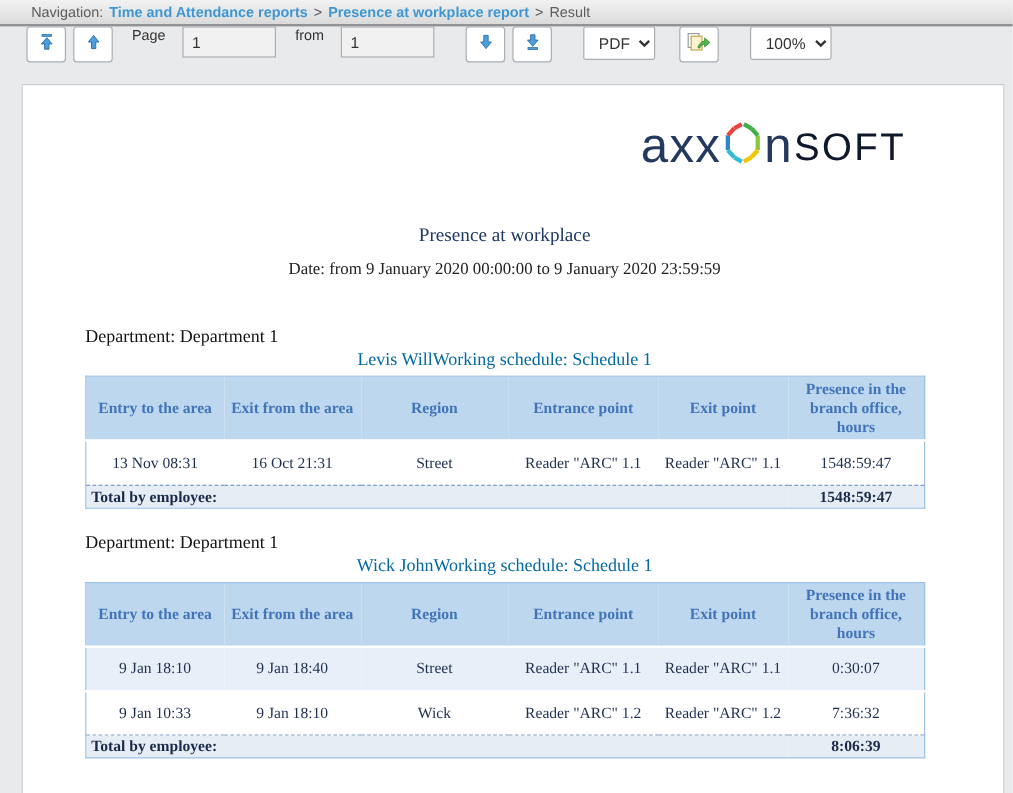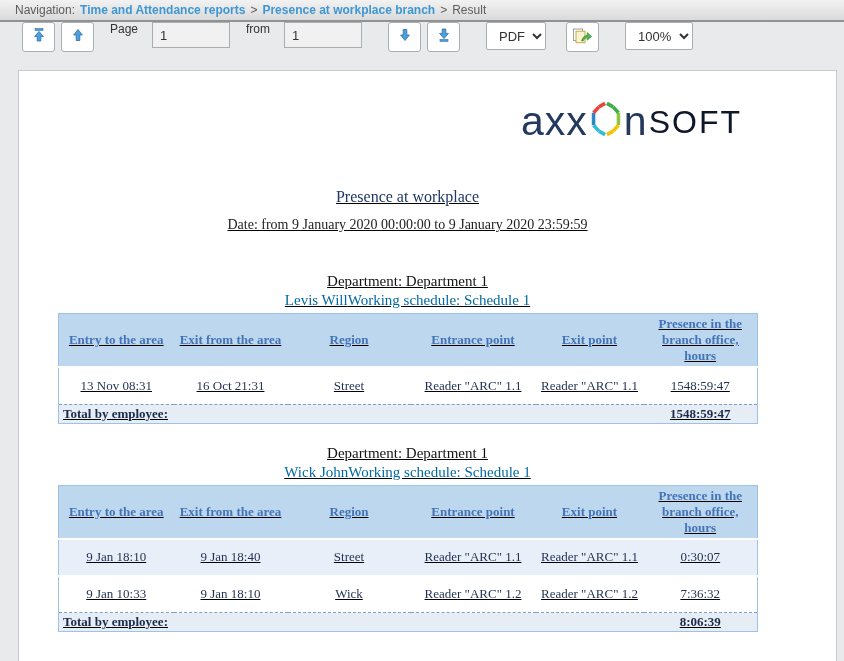--- a/index.html
+++ b/index.html
@@ -3,21 +3,21 @@
 <meta charset="utf-8">
 <style>
   * { margin:0; padding:0; box-sizing:border-box; }
   html,body { width:844px; height:661px; overflow:hidden; }
   body { background:#E9EAEC; font-family:"Liberation Sans","DejaVu Sans",sans-serif; }
 
   
   .crumbbar {
     height:22px; border-bottom:2px solid #909294;
     background:linear-gradient(#F2F2F2,#DADADA);
-    display:flex; align-items:center; padding-left:15px;
+    display:flex; align-items:center; padding-left:26px;
     font-size:12px; color:#5C5C5C; gap:5px; white-space:nowrap;
   }
   .crumbbar a { color:#3E97D3; font-weight:bold; text-decoration:none; cursor:pointer; }
 
   
   .toolbar {
     height:48px; display:flex; align-items:flex-start;
     padding-left:22px; gap:6px;
   }
   .tbtn {
@@ -36,42 +36,42 @@
     font-size:13px; color:#333; padding:0 4px 0 8px; border-radius:2px;
     font-family:inherit; cursor:pointer;
   }
   .gap8 { width:8px; } .gap14 { width:14px; }
 
   
   .page {
     margin-left:18px; width:819px; height:700px;
     background:#FFFFFF; border:1px solid #C7CBCF;
   }
-  .content { margin-left:39px; width:699px;text-decoration:underline; }
+  .content { margin-left:52px; width:699px; }
   .serif { font-family:"Liberation Serif","DejaVu Serif",serif; }
 
   
   .logo-row { padding:30px 15px 0 0; text-align:right; }
   .logo-line { display:inline-flex; align-items:center; line-height:1; }
   .logo-axx,.logo-n { font-size:41px; color:#24395E; letter-spacing:1px; }
   .logo-hex { margin:0 2px; position:relative; top:-1px; }
   .logo-soft { font-size:32px; color:#0f172a; letter-spacing:2px; font-weight:300; margin-left:1px;text-align:right; }
   .logo-tagline {
     margin-top:4px; font-size:8px; letter-spacing:5.2px; word-spacing:10px;
     color:#A7B0B8; white-space:nowrap; text-align:right;
   }
 
   
   .report-title { margin-top:46px; text-align:center; font-size:16px; color:#1F3864; }
   .report-date  { margin-top:11px; text-align:center; font-size:14px; color:#222; }
 
   
   .section { margin-top:39px; }
   .section + .section { margin-top:20px; }
-  .dept-line { text-align:center; font-size:15px; color:#141414; line-height:19px; }
+  .dept-line { text-align:left; font-size:15px; color:#141414; line-height:19px; }
   .name-row { display:flex; justify-content:center; font-size:15px; color:#0369a1; line-height:19px; }
 
   
   table.presence {
     margin-top:3px; width:699px; border-collapse:collapse;
     border:1px solid #9CC2E5; table-layout:fixed;
   }
   table.presence th {
     background:#BDD7EE; color:#4374B7; font-size:13px; font-weight:bold;
     text-align:center; vertical-align:middle; line-height:16px;
@@ -92,21 +92,21 @@
   }
   table.presence tr.total td.tl { text-align:left; padding-left:4px; }
 </style>
 </head>
 <body>
 
 <div class="crumbbar">
   <span>Navigation:</span>
   <a>Time and Attendance reports</a>
   <span>&gt;</span>
-  <a>Presence at workplace branch</a>
+  <a>Presence at workplace report</a>
   <span>&gt;</span>
   <span>Result</span>
 </div>
 
 <div class="toolbar">
   <div class="tbtn">
     <span>
       <svg width="16" height="16" viewBox="0 0 16 16">
           <rect x="4" y="1.6" width="8" height="1.8" fill="#4D9FDC" stroke="#2C6FA8" stroke-width="0.6"></rect>
           <path d="M8 4.4 L12.4 9.6 H9.8 V14 H6.2 V9.6 H3.6 Z" fill="#4D9FDC" stroke="#2C6FA8" stroke-width="0.8"></path>

